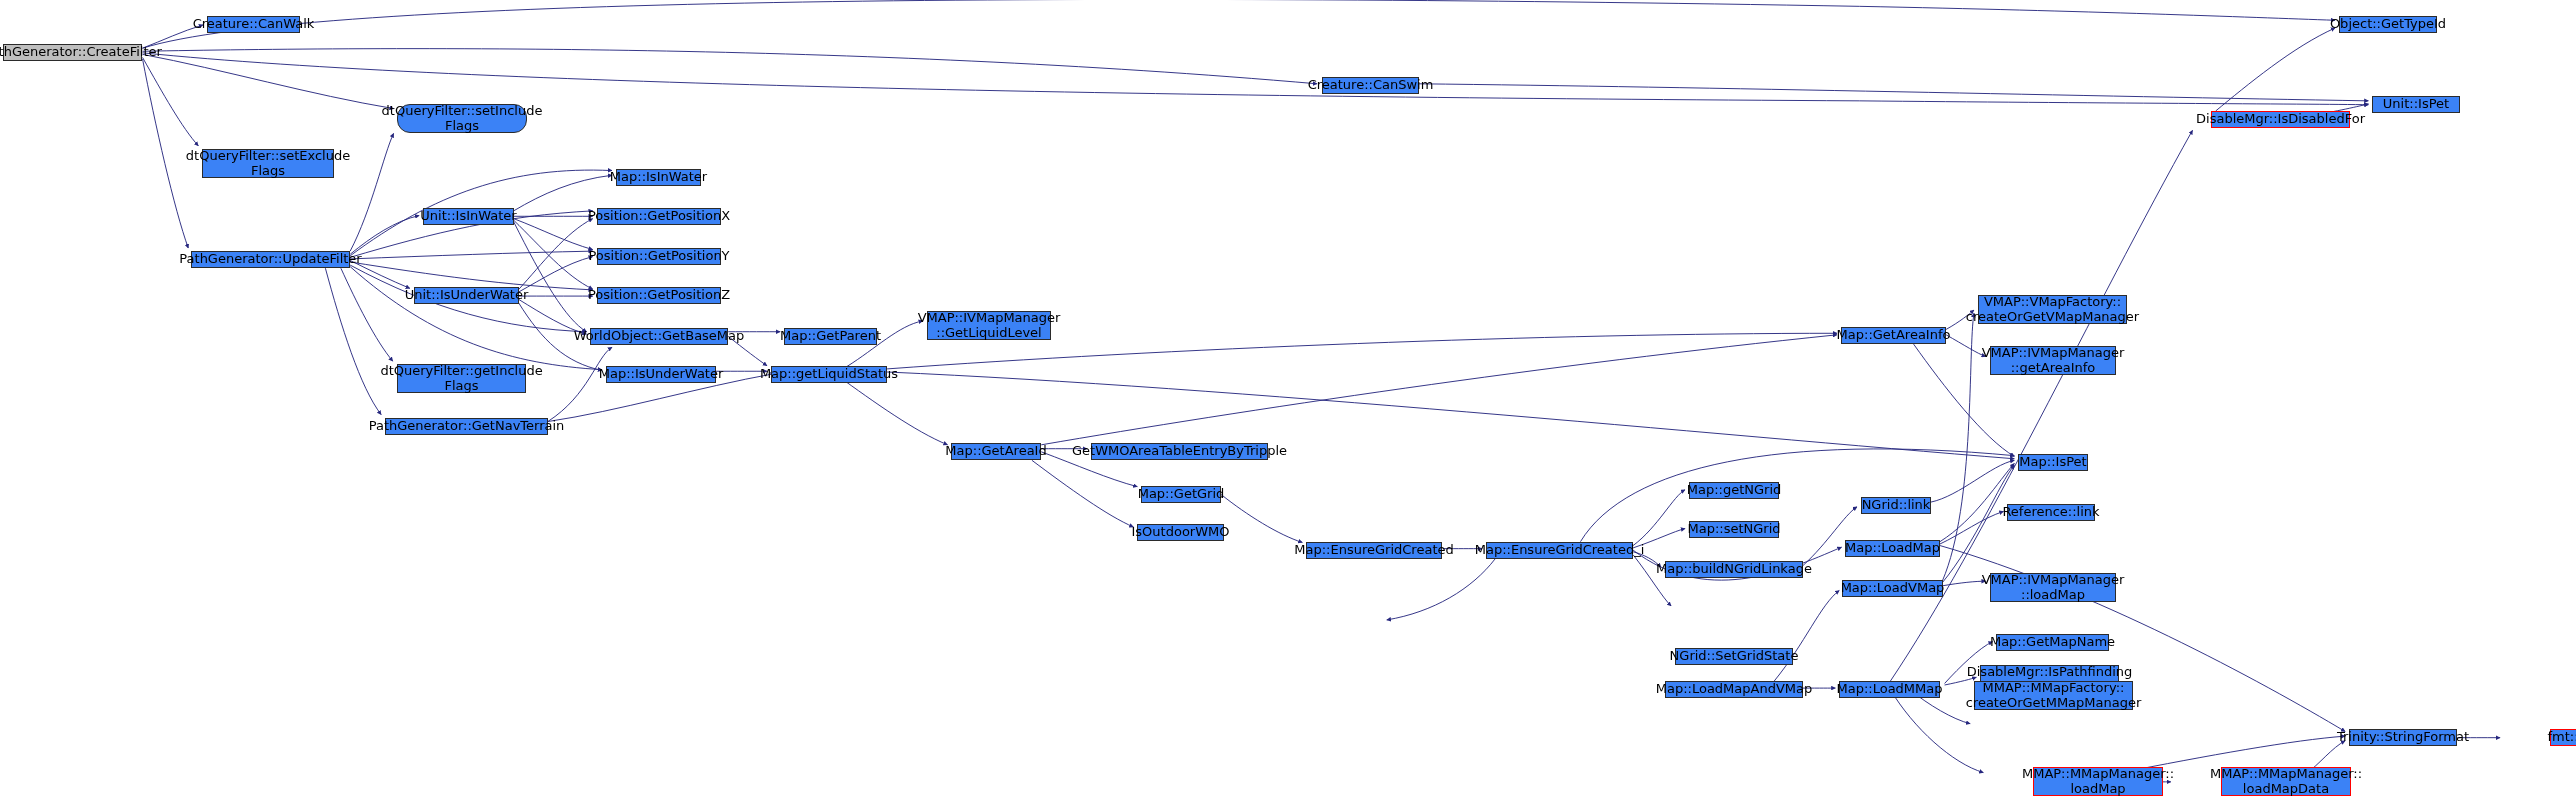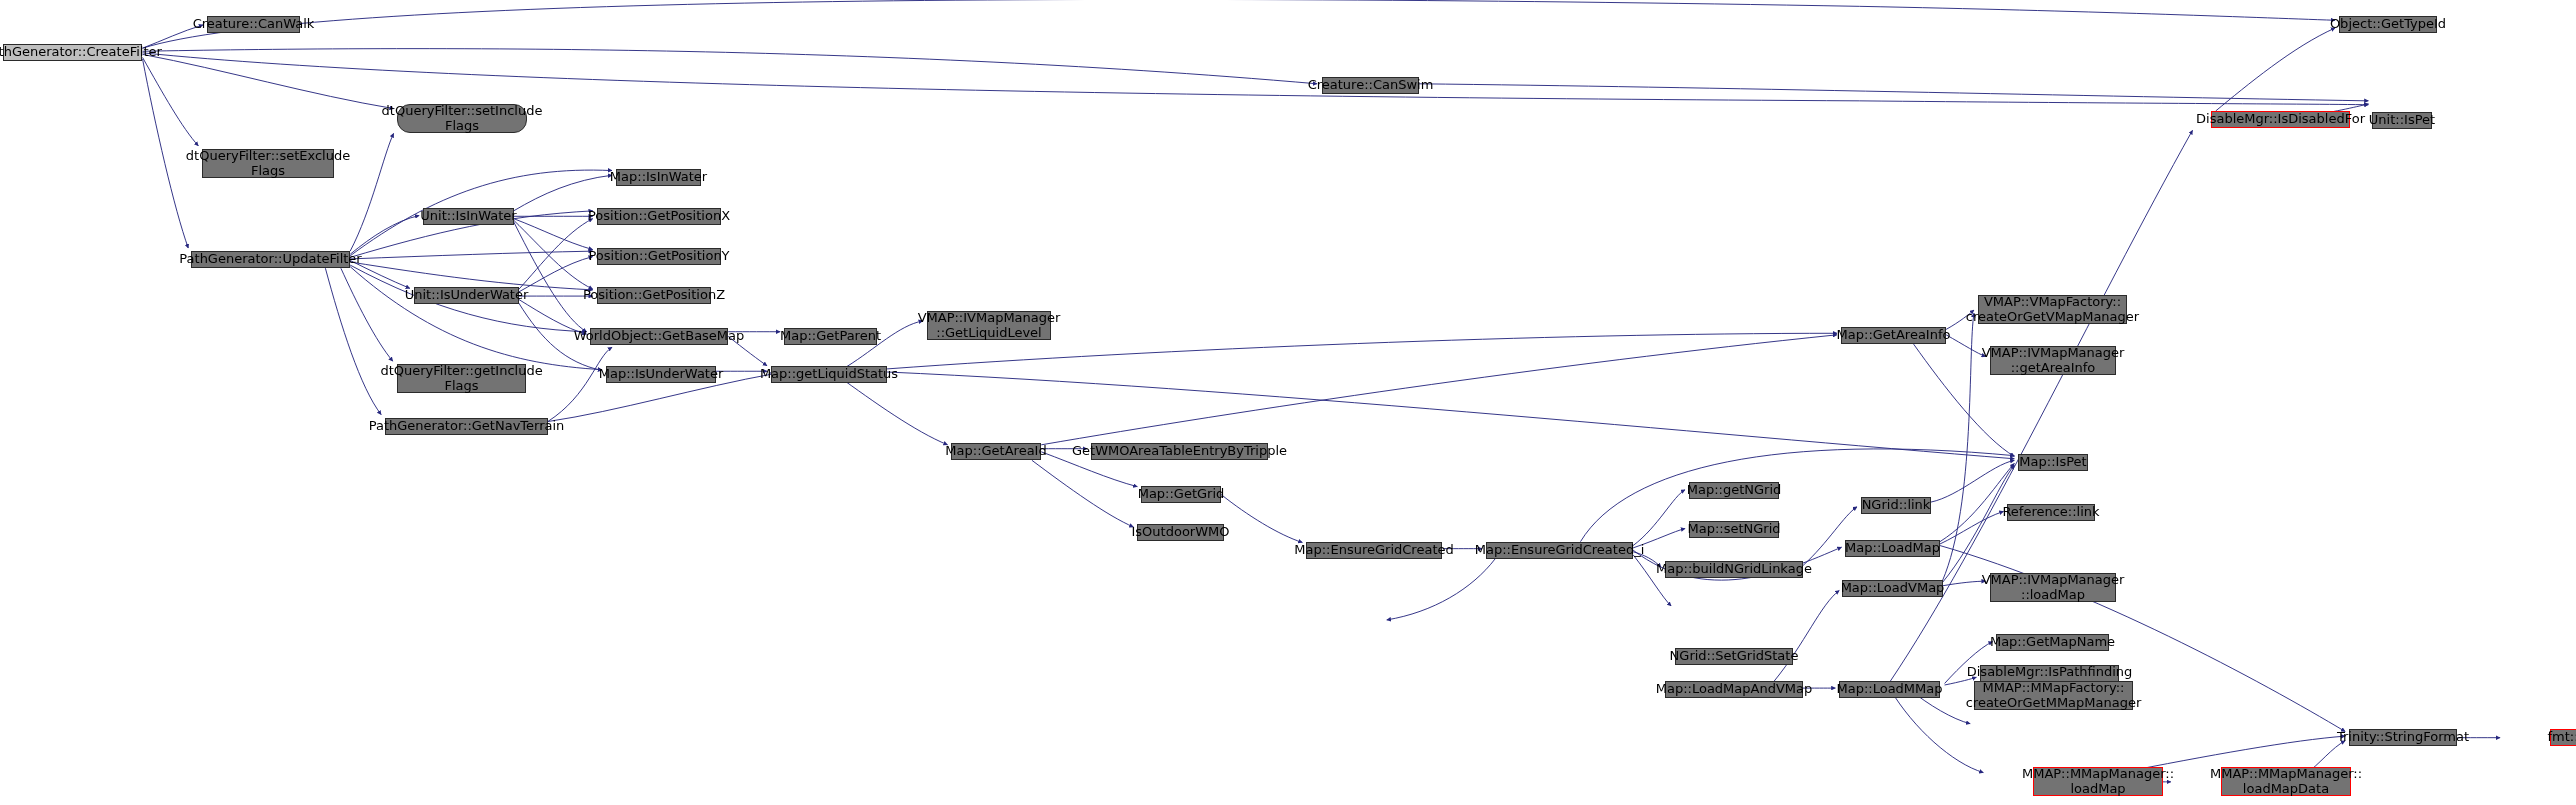--- a/index.html
+++ b/index.html
@@ -13,21 +13,21 @@
   }
   #edges{position:absolute;left:0;top:0;width:2576px;height:806px;pointer-events:none;}
   .node{
     position:absolute;
     box-sizing:border-box;
     display:flex;
     align-items:center;
     justify-content:center;
     text-align:center;
     border:0.8px solid #2b2b2b;
-    background:#737373;
+    background:#3b82f6;
     color:#000000;
     font-size:13px;
     line-height:14.7px;
     letter-spacing:0px;
     white-space:pre-line;
     padding:0 2.3px;
   }
   .node.root{background:#bfbfbf;border:0.8px solid #2b2b2b;}
   .node.red{border:1.2px solid #ff0000;margin-left:46px;}
 </style>
@@ -125,21 +125,21 @@
       <div class="node" style="left: 397px; top: 104px; width: 130px; height: 29px; border-radius: 13px;">dtQueryFilter::setInclude
 Flags</div>
       <div class="node" style="left: 202px; top: 149px; width: 132px; height: 29px;">dtQueryFilter::setExclude
 Flags</div>
       <div class="node" style="left: 191px; top: 251px; width: 159px; height: 17px;">PathGenerator::UpdateFilter</div>
       <div class="node" style="left: 423px; top: 208px; width: 91px; height: 17px;">Unit::IsInWater</div>
       <div class="node" style="left: 414px; top: 287px; width: 105px; height: 17px;">Unit::IsUnderWater</div>
       <div class="node" style="left: 616px; top: 169px; width: 85px; height: 17px;">Map::IsInWater</div>
       <div class="node" style="left: 597px; top: 208px; width: 124px; height: 17px;">Position::GetPositionX</div>
       <div class="node" style="left: 597px; top: 248px; width: 124px; height: 17px;">Position::GetPositionY</div>
-      <div class="node" style="left: 597px; top: 287px; width: 114px; height: 17px;">Position::GetPositionZ</div>
+      <div class="node" style="left: 597px; top: 287px; width: 124px; height: 17px;">Position::GetPositionZ</div>
       <div class="node" style="left: 590px; top: 328px; width: 138px; height: 17px;">WorldObject::GetBaseMap</div>
       <div class="node" style="left: 397px; top: 364px; width: 129px; height: 29px;">dtQueryFilter::getInclude
 Flags</div>
       <div class="node" style="left: 385px; top: 418px; width: 163px; height: 17px;">PathGenerator::GetNavTerrain</div>
       <div class="node" style="left: 606px; top: 366px; width: 110px; height: 17px; text-align: right;">Map::IsUnderWater</div>
       <div class="node" style="left: 784px; top: 328px; width: 93px; height: 17px;">Map::GetParent</div>
       <div class="node" style="left: 771px; top: 366px; width: 116px; height: 17px;">Map::getLiquidStatus</div>
       <div class="node" style="left: 927px; top: 311px; width: 124px; height: 29px;">VMAP::IVMapManager
 ::GetLiquidLevel</div>
       <div class="node" style="left: 951px; top: 443px; width: 90px; height: 17px;">Map::GetAreaId</div>
@@ -172,17 +172,17 @@
       <div class="node" style="left: 1974px; top: 681px; width: 159px; height: 29px;">MMAP::MMapFactory::
 createOrGetMMapManager</div>
       <div class="node red" style="left: 1987px; top: 767px; width: 130px; height: 29px;">MMAP::MMapManager::
 loadMap</div>
       <div class="node red" style="left: 2175px; top: 767px; width: 130px; height: 29px;">MMAP::MMapManager::
 loadMapData</div>
       <div class="node" style="left: 2349px; top: 729px; width: 108px; height: 17px;">Trinity::StringFormat</div>
       <div class="node red" style="left: 2504px; top: 729px; width: 68px; height: 17px;">fmt::sprintf</div>
       <div class="node" style="left: 1322px; top: 77px; width: 97px; height: 17px;">Creature::CanSwim</div>
       <div class="node" style="left: 2339px; top: 16.3px; width: 98px; height: 17px;">Object::GetTypeId</div>
-      <div class="node" style="left: 2372px; top: 112px; width: 60px; height: 17px;">Unit::IsPet</div>
+      <div class="node" style="left: 2372px; top: 96px; width: 88px; height: 17px;">Unit::IsPet</div>
       <div class="node red" style="left: 2165px; top: 111px; width: 139px; height: 17px;">DisableMgr::IsDisabledFor</div>
     </div>
 </div>
 
 
 </body></html>

